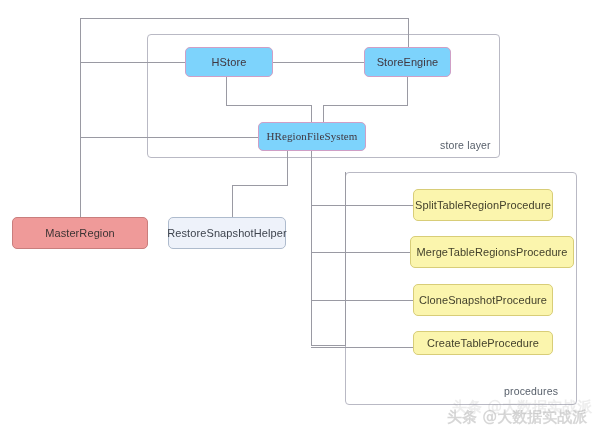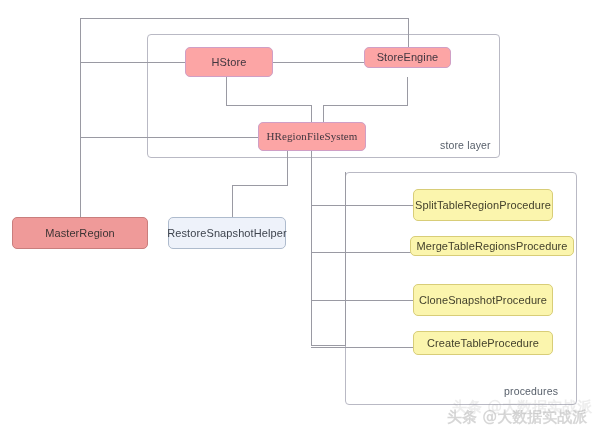--- a/index.html
+++ b/index.html
@@ -6,21 +6,21 @@
   body{width:607px;height:436px;position:relative;overflow:hidden;
        font-family:"Liberation Sans","DejaVu Sans",sans-serif;}
   #canvas{position:absolute;left:0;top:0;width:607px;height:436px;}
 
   
   .node{position:absolute;box-sizing:border-box;display:flex;
         align-items:center;justify-content:center;text-align:center;
         border-radius:5px;font-size:11px;line-height:1.15;
         letter-spacing:.1px;color:#3a3a3a;white-space:nowrap;z-index:5;}
 
-  .node.pink   {background:#fca5a5;border:1px solid #cf9fc6;color:#40363f;}
+  .node.pink   {background:#7dd3fc;border:1px solid #cf9fc6;color:#40363f;}
   .node.red    {background:#ef9a99;border:1px solid #c97e7d;color:#3c3434;}
   .node.blue   {background:#eef2fa;border:1px solid #aebbcd;color:#3e444e;}
   .node.yellow {background:#fbf5ad;border:1px solid #d8cd78;color:#43412c;}
 
   
   .group{position:absolute;box-sizing:border-box;border:1px solid #b9b9c4;
          border-radius:4px;background:transparent;z-index:1;}
   .group-label{position:absolute;font-size:10.5px;color:#58606b;
                letter-spacing:.15px;z-index:3;white-space:nowrap;}
 
@@ -82,41 +82,41 @@
   <div class="ln lnh" style="left:311px;top:252px;width:100px;height:1px;"></div>
   <div class="ln lnh" style="left:311px;top:300px;width:103px;height:1px;"></div>
   <div class="ln lnh" style="left:311px;top:347px;width:103px;height:1px;"></div>
 
   <div class="ln lnv" style="left:345px;top:172px;width:1px;height:174px;"></div>
 
   <div class="node pink" style="left:185px;top:47px;width:88px;height:30px;">
     <span>HStore</span>
   </div>
 
-  <div class="node pink" style="left:364px;top:47px;width:87px;height:21px;">
+  <div class="node pink" style="left:364px;top:47px;width:87px;height:30px;">
     <span>StoreEngine</span>
   </div>
 
   <div class="node pink" style="left:258px;top:122px;width:108px;height:29px;font-family:Liberation Serif, serif;">
     <span>HRegionFileSystem</span>
   </div>
 
   <div class="node red" style="left:12px;top:217px;width:136px;height:32px;">
     <span>MasterRegion</span>
   </div>
 
   <div class="node blue" style="left:168px;top:217px;width:118px;height:32px;">
     <span>RestoreSnapshotHelper</span>
   </div>
 
   <div class="node yellow" style="left:413px;top:189px;width:140px;height:32px;">
     <span>SplitTableRegionProcedure</span>
   </div>
 
-  <div class="node yellow" style="left:410px;top:236px;width:164px;height:20px;justify-content:center;">
+  <div class="node yellow" style="left:410px;top:236px;width:164px;height:32px;justify-content:center;">
     <span>MergeTableRegionsProcedure</span>
   </div>
 
   <div class="node yellow" style="left:413px;top:284px;width:140px;height:32px;text-align:center;">
     <span>CloneSnapshotProcedure</span>
   </div>
 
   <div class="node yellow" style="left:413px;top:331px;width:140px;height:24px;align-items:center;">
     <span>CreateTableProcedure</span>
   </div>

